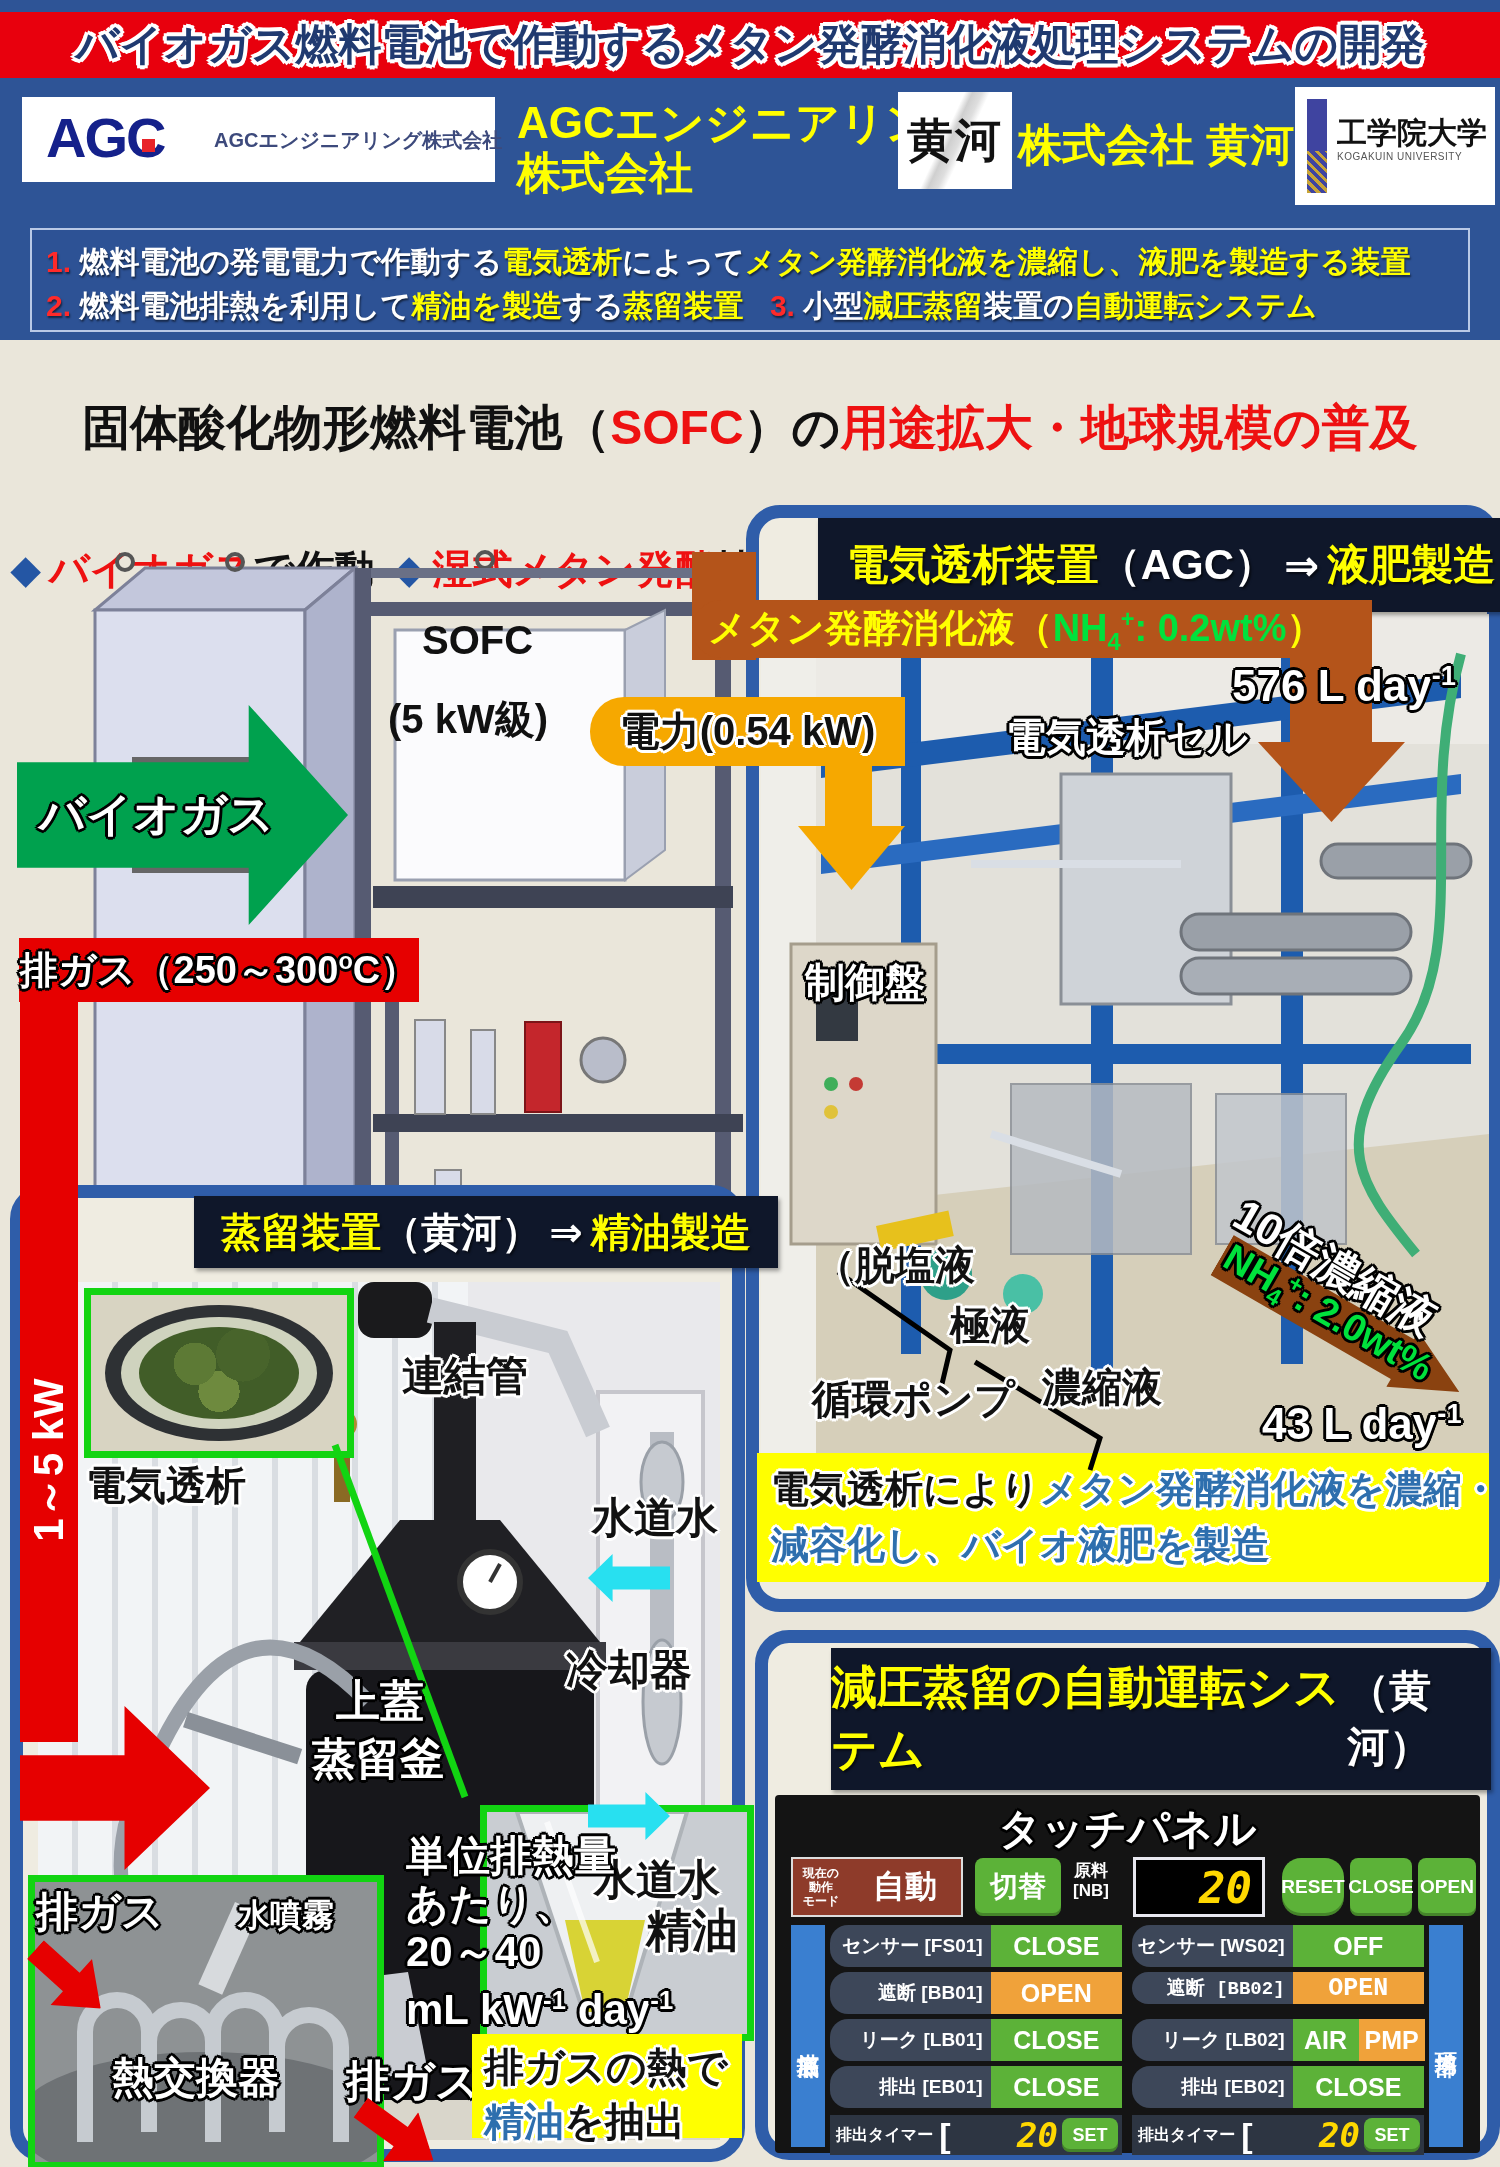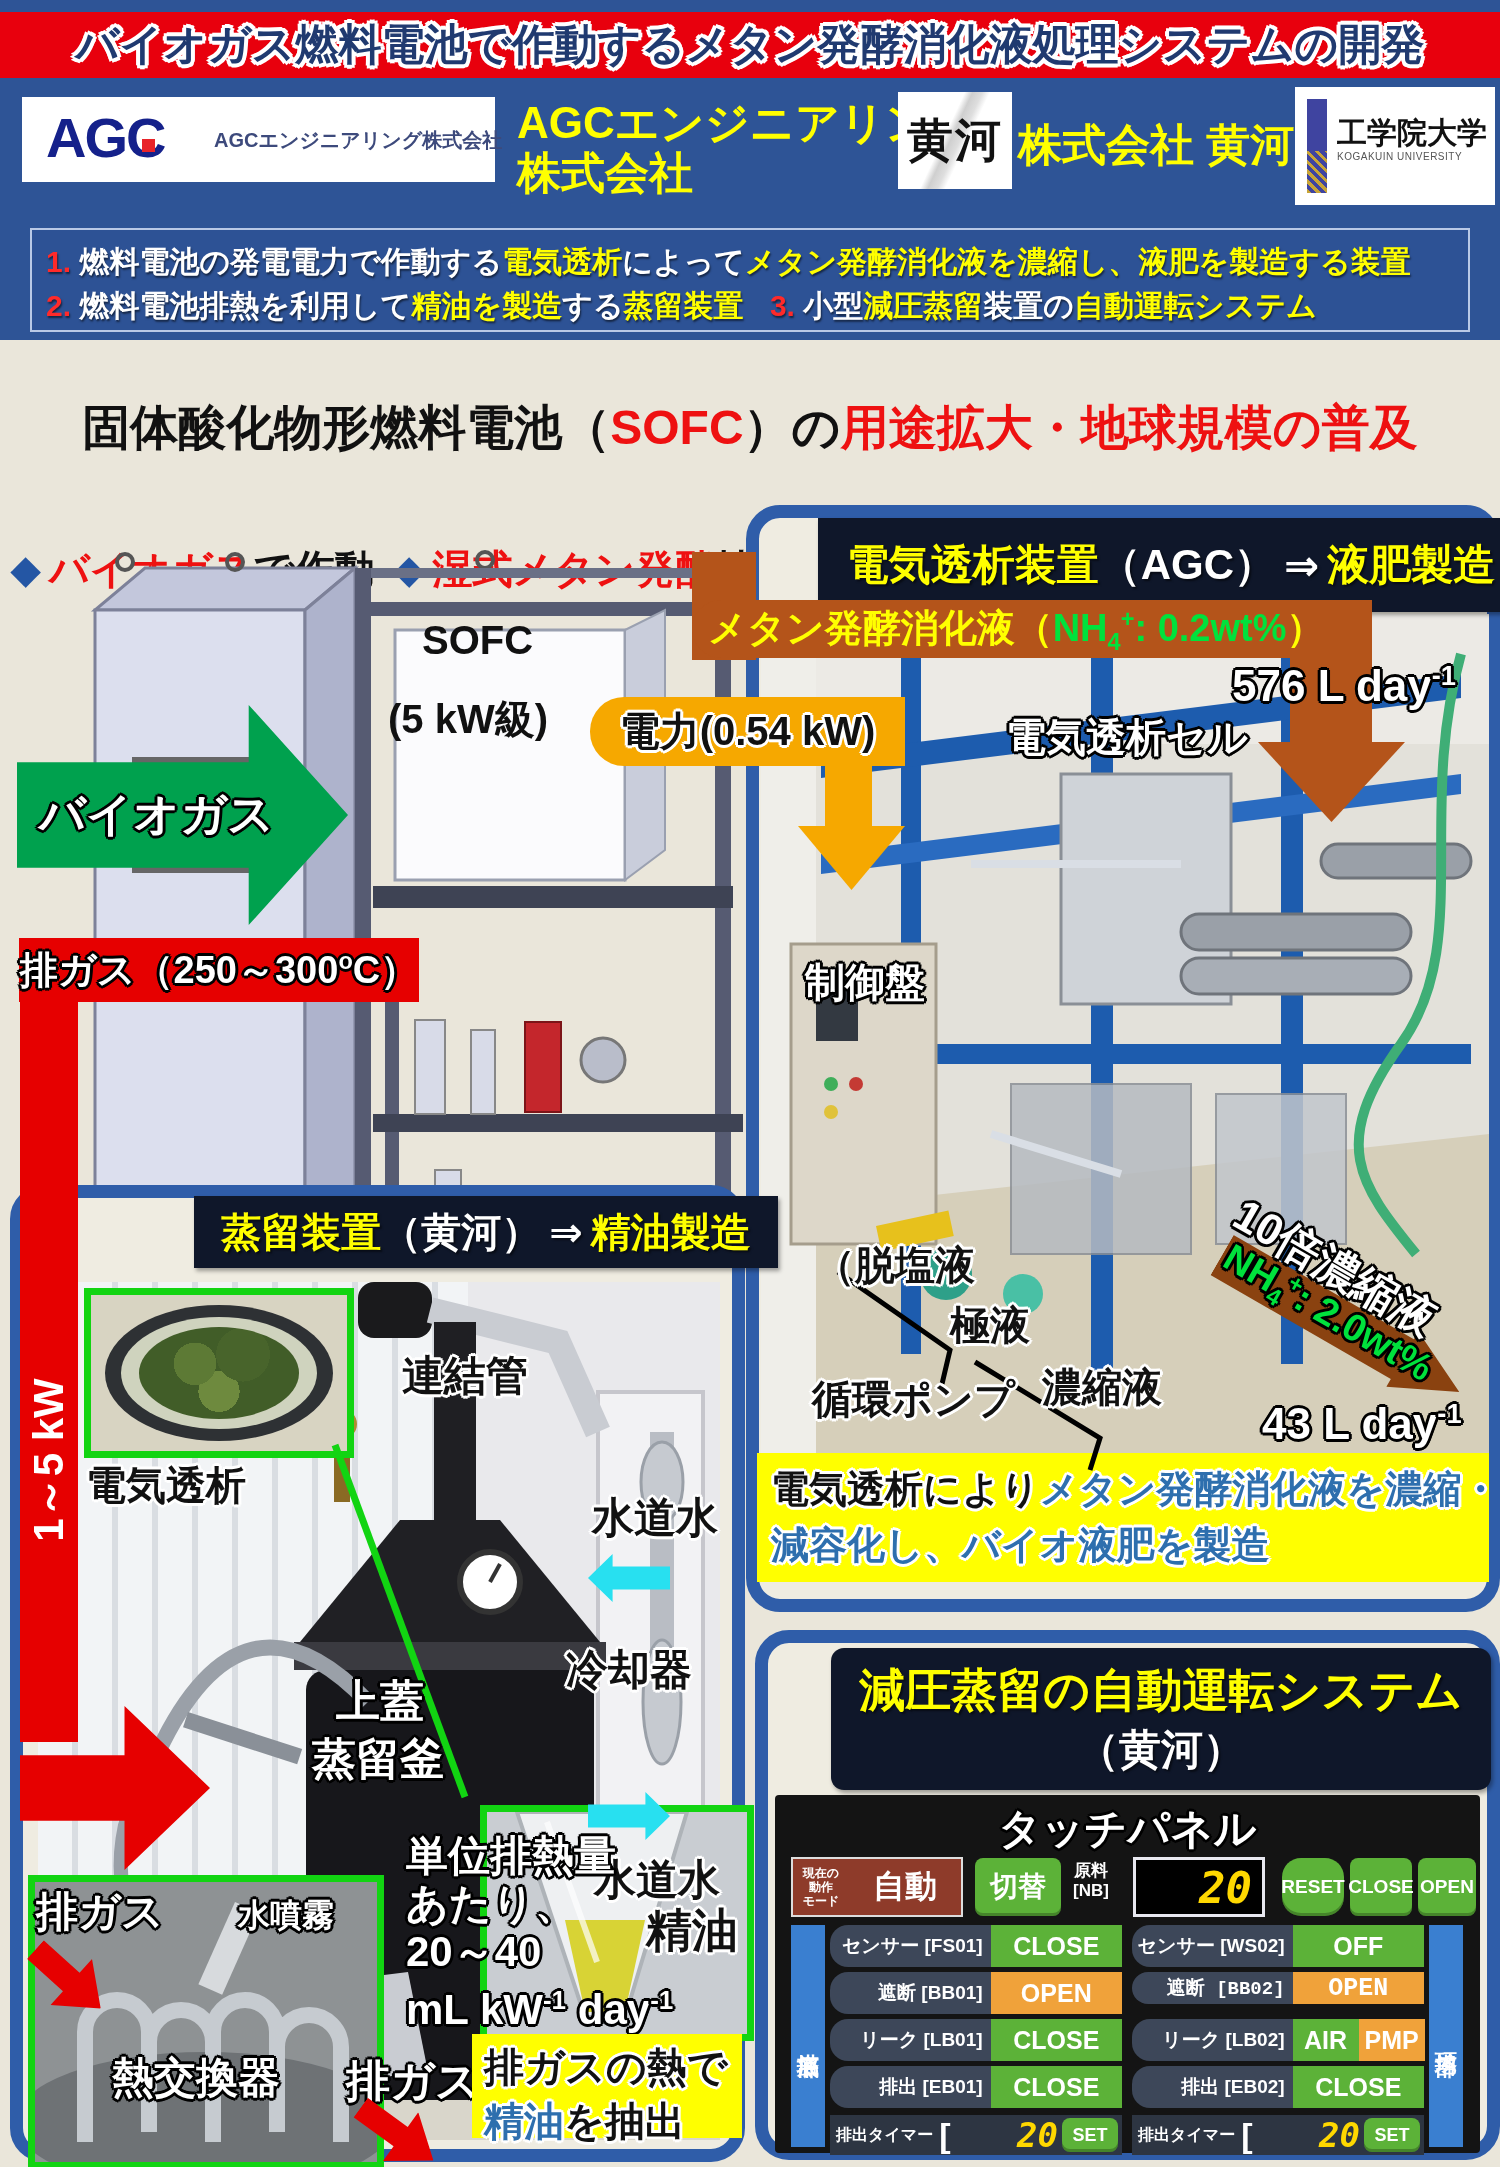--- a/index.html
+++ b/index.html
@@ -307,21 +307,21 @@
 
   <span class="abs b olb" style="left:346px;top:2052px;font-size:44px;color:#fff;z-index:24;">排ガス</span>
   <div class="abs arr-sr" style="left:352px;top:2104px;width:90px;height:60px;background:#e60000;transform:rotate(36deg);z-index:24;"></div>
 
   <div class="abs" style="left:472px;top:2034px;width:270px;height:104px;background:#ffff00;padding:6px 12px;box-sizing:border-box;line-height:54px;z-index:25;">
     <div class="b olw" style="font-size:40px;color:#111;">排ガスの熱で</div>
     <div class="b" style="font-size:40px;"><span class="olw" style="color:#2e6fae;">精油</span><span class="olw" style="color:#111;">を抽出</span></div>
   </div>
 
   <div class="abs frame" style="left:755px;top:1630px;width:745px;height:530px;z-index:10;"></div>
-  <div class="abs sec-head" style="left:795px;top:1648px;width:660px;height:142px;flex-direction:column;z-index:12;border-radius:13px;">
+  <div class="abs sec-head" style="left:795px;top:1648px;width:660px;height:142px;z-index:12;">
     <span class="ye-t" style="font-size:46px;">減圧蒸留の自動運転システム</span>
     <span class="wh-t" style="font-size:42px;">（黄河）</span>
   </div>
 
   <div class="abs" style="left:775px;top:1795px;width:705px;height:358px;background:#141414;border-radius:4px;z-index:12;">
     <div class="b olb" style="position:absolute;left:0;top:6px;width:100%;text-align:center;font-size:42px;color:#fff;">タッチパネル</div>
 
     <div class="abs" style="left:16px;top:62px;width:172px;height:60px;background:#8e3b2a;border:2px solid #ddd;box-sizing:border-box;display:flex;align-items:center;">
       <div style="width:56px;color:#fff;font-size:12px;font-weight:bold;line-height:14px;text-align:center;">
         <div>現在の</div>

